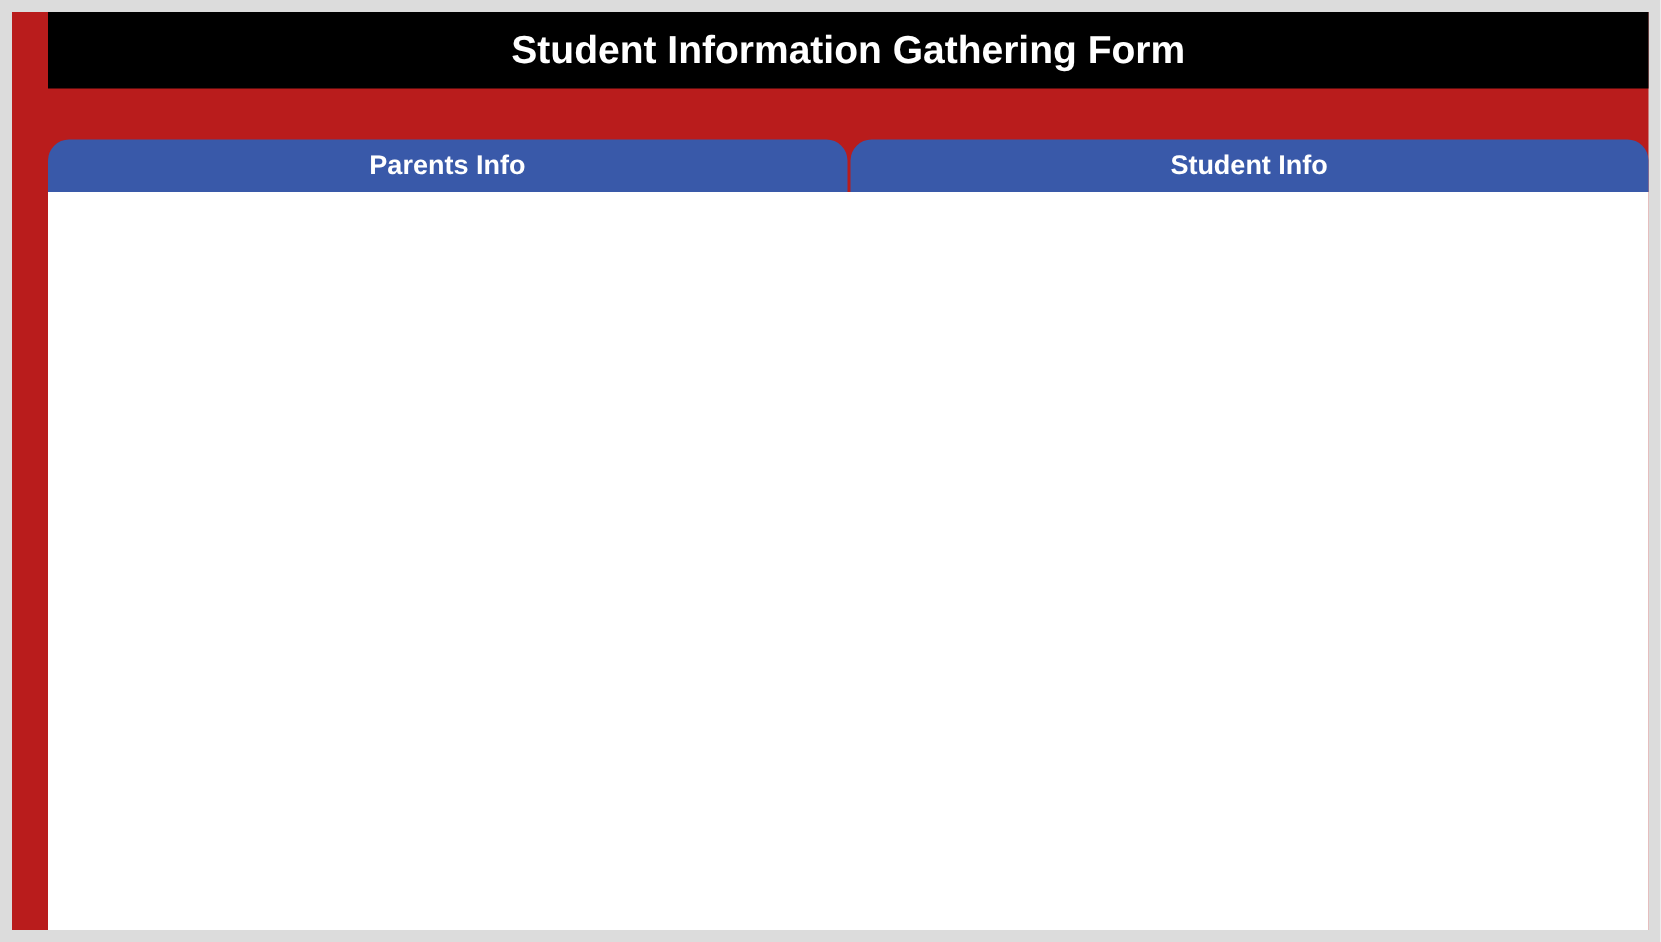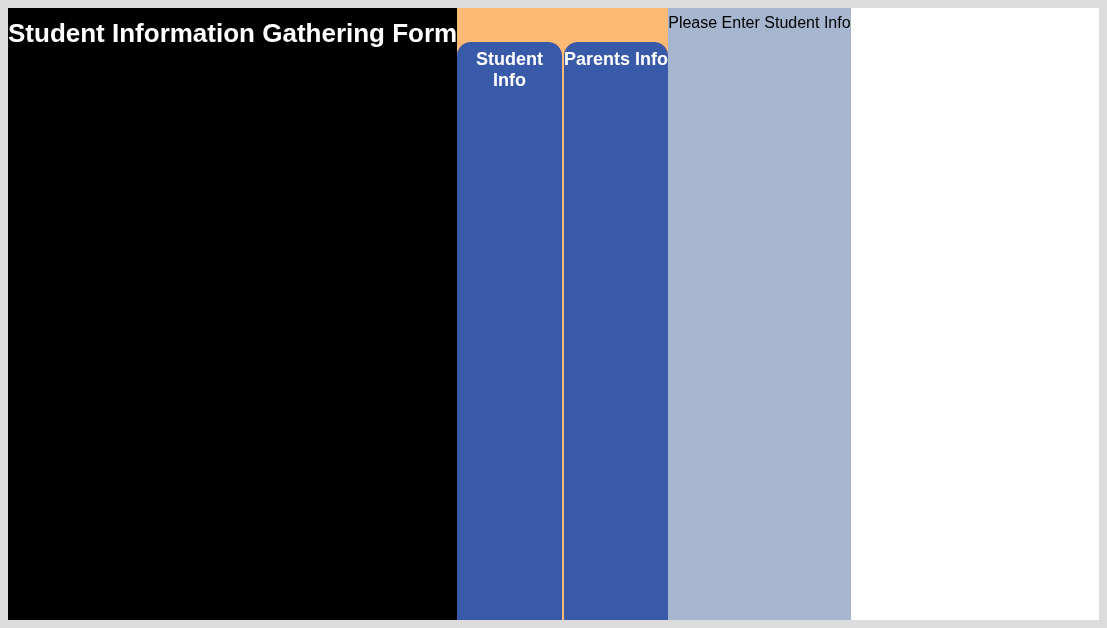--- a/index.html
+++ b/index.html
@@ -8,25 +8,26 @@
       box-sizing: border-box;
     }
     body {
       font-family: 'Segoe UI', Tahoma, Geneva, Verdana, sans-serif;
       background-color: #dcdcdc;
       padding: 8px;
       width: 1107px;
       height: 628px;
     }
     .container {
-      background-color: #fdba74;
+      background-color: #b91c1c;
       width: 100%;
       height: 100%;
       display: flex;
-      flex-direction: row;
+      flex-direction: column;
+      padding-left: 24px;
     }
     .header {
       background-color: #000000;
       color: #ffffff;
       text-align: center;
       padding: 10px 0;
       font-size: 26px;
       font-weight: bold;
     }
     .tabs {
@@ -64,18 +65,17 @@
       flex: 1;
       background-color: #ffffff;
     }
   </style>
 </head>
 <body>
 
 <div class="container">
   <div class="header">Student Information Gathering Form</div>
   <div class="tabs">
+    <div class="tab">Parents Info</div>
     <div class="tab">Student Info</div>
-    <div class="tab">Parents Info</div>
   </div>
-  <div class="instruction-bar">Please Enter Student Info</div>
   <div class="content-area"></div>
 </div>
 
 </body></html>

